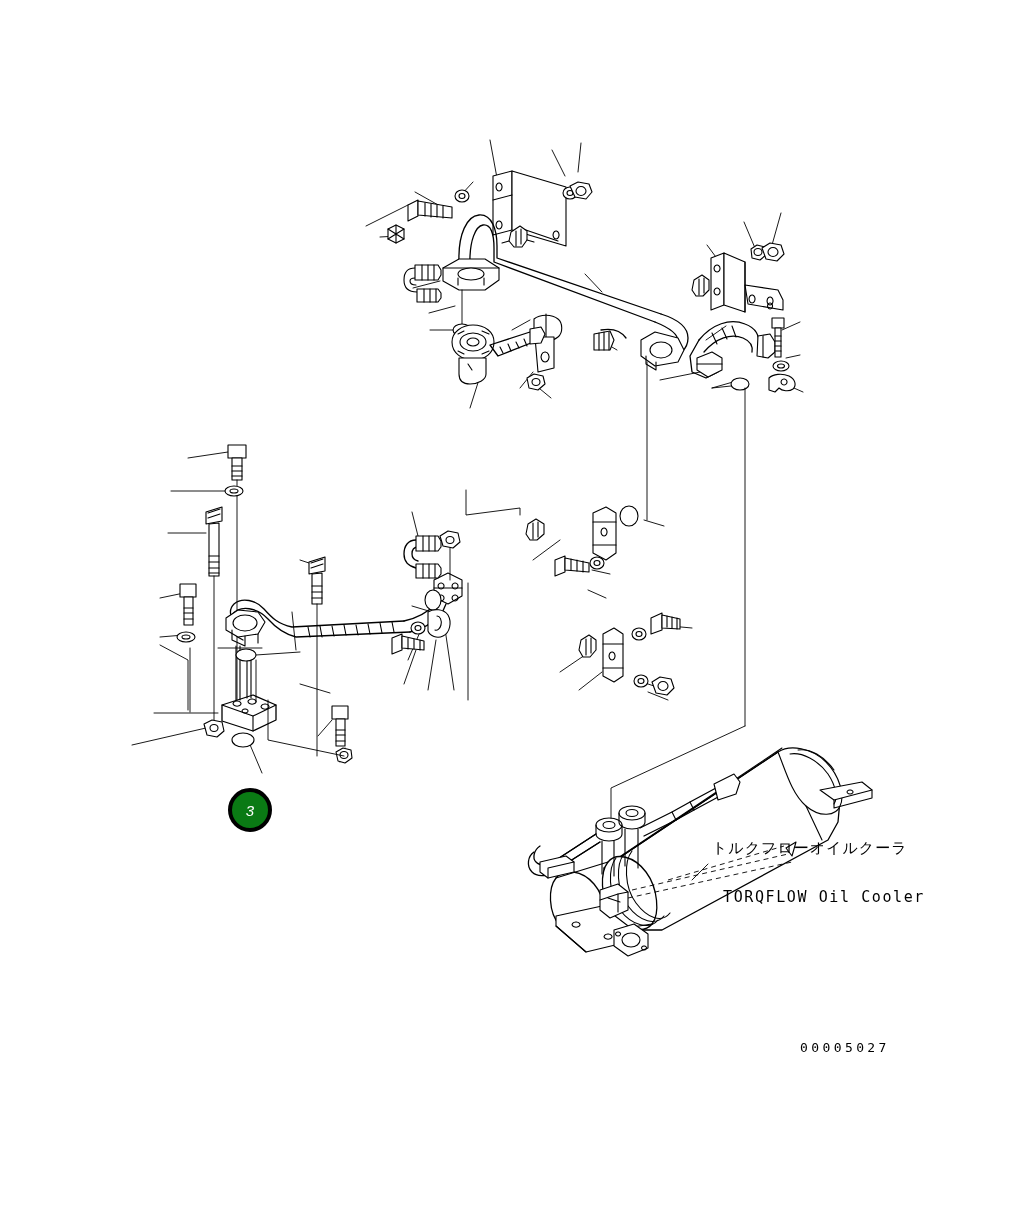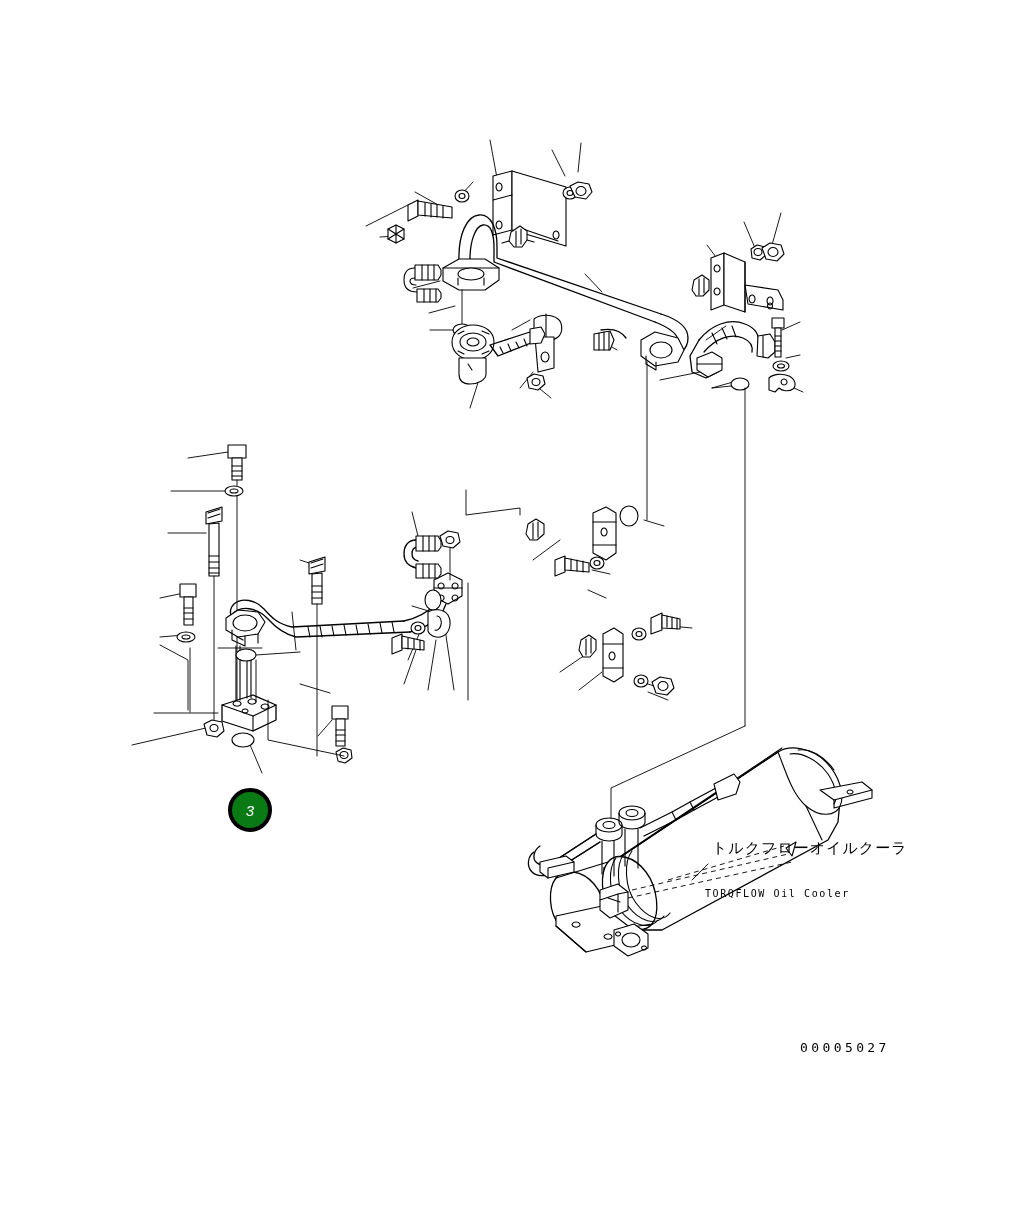--- a/index.html
+++ b/index.html
@@ -9,21 +9,21 @@
   #art{position:absolute;left:0;top:0;width:1028px;height:1205px;}
   .ln{fill:none;stroke:#000;stroke-width:1.1;stroke-linecap:round;stroke-linejoin:round;}
   .ln2{fill:none;stroke:#000;stroke-width:1.3;stroke-linecap:round;stroke-linejoin:round;}
   .thin{fill:none;stroke:#000;stroke-width:0.9;stroke-linecap:round;}
   .dash{fill:none;stroke:#000;stroke-width:0.9;stroke-dasharray:5 4;}
   .wht{fill:#fff;stroke:#000;stroke-width:1.1;stroke-linejoin:round;}
   .wht2{fill:#fff;stroke:#000;stroke-width:1.3;stroke-linejoin:round;}
   .lbl-jp{position:absolute;font-family:"DejaVu Sans",sans-serif;font-size:15px;
           color:#000;letter-spacing:1px;white-space:nowrap;}
   .lbl-en{position:absolute;font-family:"DejaVu Sans Mono","Liberation Mono",monospace;
-          font-size:10px;color:#000;letter-spacing:1.6px;white-space:nowrap;}
+          font-size:15px;color:#000;letter-spacing:1.6px;white-space:nowrap;margin-left:18px;}
   .partno{position:absolute;font-family:"DejaVu Sans Mono","Liberation Mono",monospace;
           font-size:13px;color:#000;letter-spacing:3.4px;white-space:nowrap;}
   .callout{position:absolute;width:44px;height:44px;border-radius:50%;
            border:4px solid #000;box-sizing:border-box;
            display:flex;align-items:center;justify-content:center;
            font-family:"Liberation Sans",sans-serif;font-size:15px;font-style:italic;
            color:#ffffff;font-weight:400;}
 </style>
 </head>
 <body>

